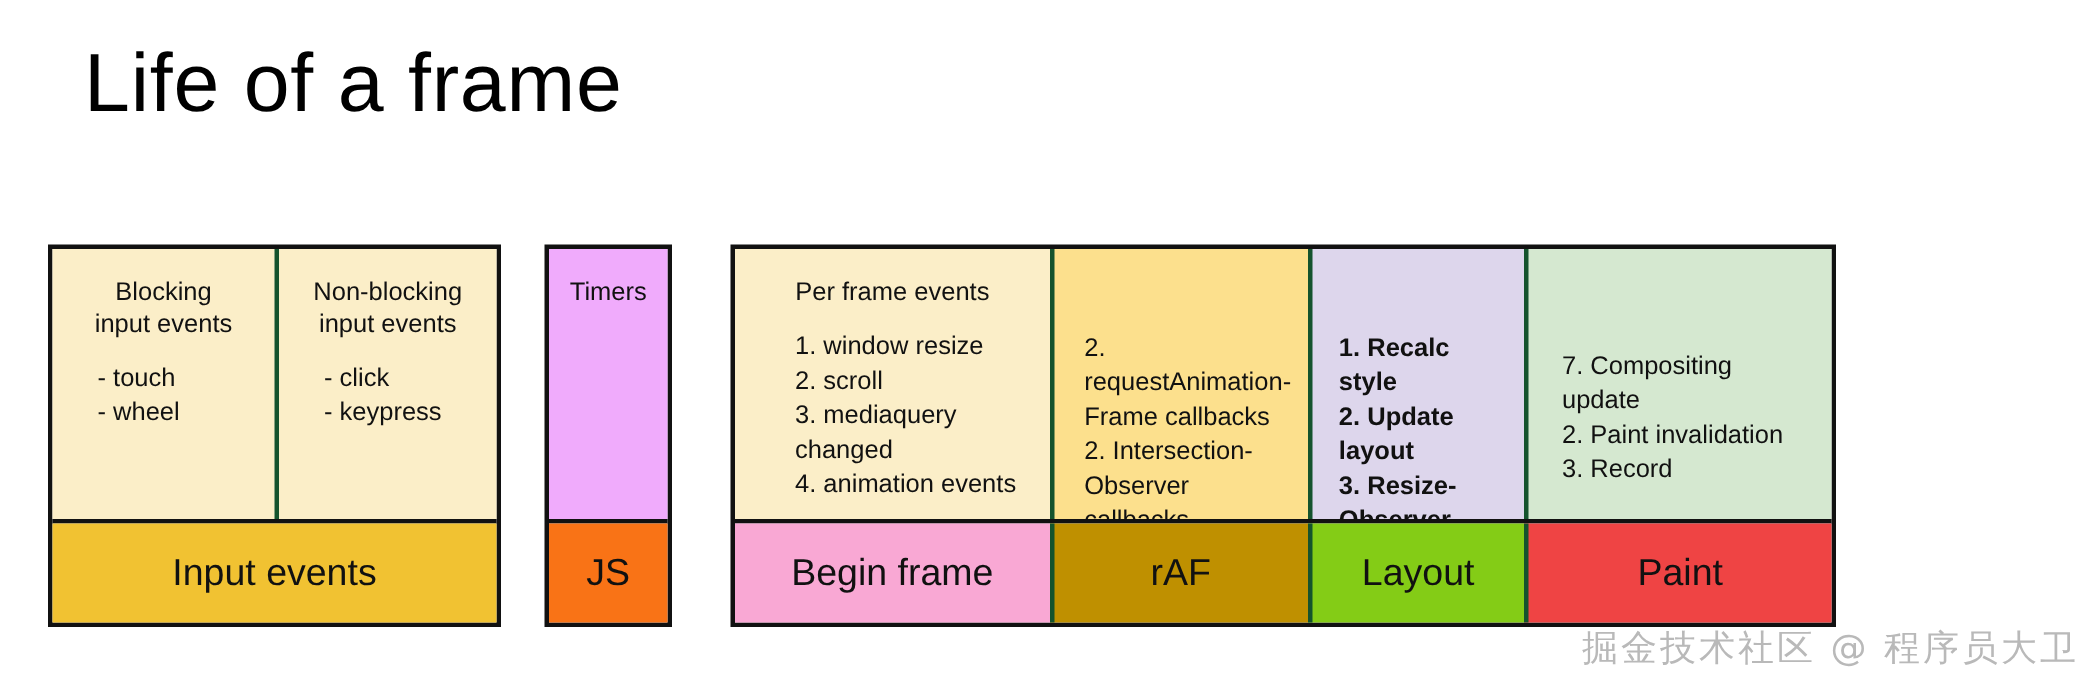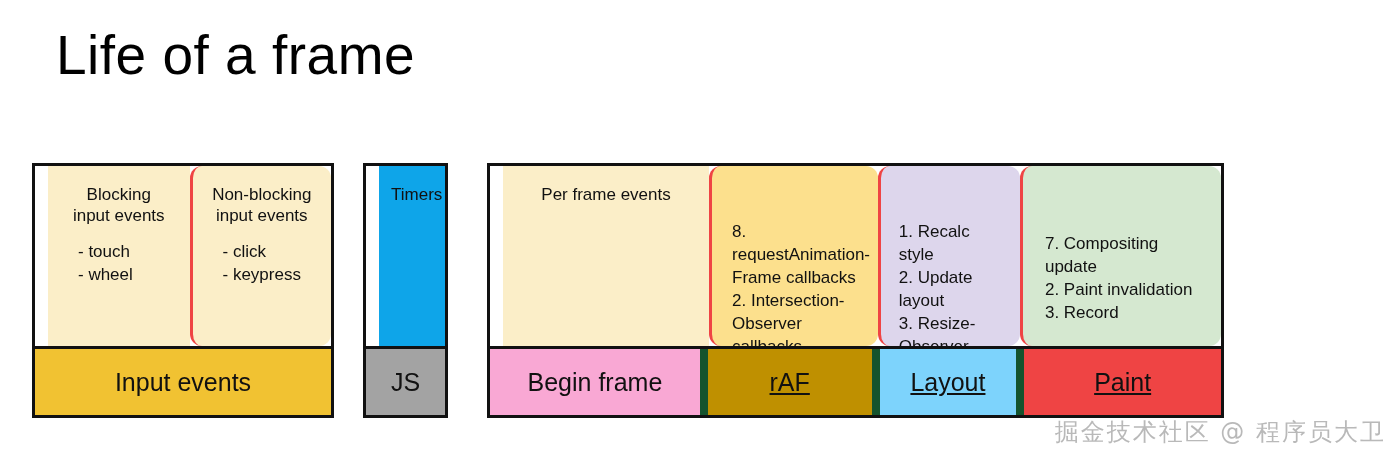--- a/index.html
+++ b/index.html
@@ -34,52 +34,49 @@
     box-sizing: border-box;
     border: 3px solid #111111;
     display: flex;
     flex-direction: column;
   }
   .group-top {
     display: flex;
     flex-direction: row;
     flex: 1 1 auto;
     min-height: 0;
-    padding-left: 13px;
   }
   .group-bottom {
     display: flex;
     flex-direction: row;
     border-top: 3px solid #111111;
     height: 66px;
     flex: 0 0 66px;
   }
 
   .top-cell {
     box-sizing: border-box;
     padding: 10px 12px 8px 12px;
     overflow: hidden;
   }
   .top-cell + .top-cell {
-    border-left: 3px solid #ef4444;
-    border-radius: 12px;
+    border-left: 3px solid #14532d;
   }
 
   .bot-cell {
     box-sizing: border-box;
     display: flex;
     align-items: center;
     justify-content: center;
     font-size: 25px;
     color: #111111;
     overflow: hidden;
   }
   .bot-cell + .bot-cell {
-    border-left: 8px solid #14532d;
-    text-decoration: underline;
+    border-left: 3px solid #14532d;
   }
 
   .cell-heading {
     text-align: center;
     font-size: 17px;
     color: #111111;
     line-height: 21px;
     margin: 0 0 0 0;
     white-space: pre-line;
   }
@@ -108,46 +105,46 @@
   #block-input .cell-list { padding-left: 18px; }
 
   
   #block-js {
     left: 363px;
     top: 163px;
     width: 85px;
     height: 255px;
   }
   #block-js .group-top > .top-cell { width: 100%; }
-  #block-js .top-cell { background: #0ea5e9; }
+  #block-js .top-cell { background: #f0abfc; }
   #block-js .bot-cell { background: #f7d濃; }
-  #block-js .bot-cell { background: #a3a3a3; }
+  #block-js .bot-cell { background: #f97316; }
   #block-js .cell-heading { padding-top: 8px; }
 
   
   #block-frame {
     left: 487px;
     top: 163px;
     width: 737px;
     height: 255px;
   }
   #block-frame .group-top > .top-cell:nth-child(1) { width: 28.7%; background: #fbeec8; }
   #block-frame .group-top > .top-cell:nth-child(2) { width: 23.5%; background: #fce08d; }
   #block-frame .group-top > .top-cell:nth-child(3) { width: 19.8%; background: #ddd6ec; }
   #block-frame .group-top > .top-cell:nth-child(4) { width: 28.0%; background: #d5e8d0; }
 
   #block-frame .group-bottom > .bot-cell:nth-child(1) { width: 28.7%; background: #f9a8d4; text-align: right; }
   #block-frame .group-bottom > .bot-cell:nth-child(2) { width: 23.5%; background: #bf9000; }
-  #block-frame .group-bottom > .bot-cell:nth-child(3) { width: 19.8%; background: #7dd3fc; }
+  #block-frame .group-bottom > .bot-cell:nth-child(3) { width: 19.8%; background: #84cc16; }
   #block-frame .group-bottom > .bot-cell:nth-child(4) { width: 28.0%; background: #ef4444; }
 
   #cell-begin-frame .cell-heading { padding-top: 8px; }
   #cell-begin-frame .cell-list { padding-left: 28px; }
   #cell-raf .cell-list { padding-top: 44px; padding-left: 8px; }
-  #cell-layout .cell-list { padding-top: 44px; padding-left: 6px; }
+  #cell-layout .cell-list { padding-top: 44px; padding-left: 6px; font-weight: bold; }
   #cell-paint .cell-list { padding-top: 56px; padding-left: 10px; }
 
   
   #watermark {
     position: absolute;
     right: 14px;
     bottom: 8px;
     font-size: 24px;
     color: #b9b9b9;
     letter-spacing: 2px;
@@ -200,25 +197,31 @@
     <div class="bot-cell" style="width:100%">JS</div>
   </div>
 </div>
 
 <div class="group" id="block-frame">
   <div class="group-top">
 
     <div class="top-cell" id="cell-begin-frame">
       <div class="cell-heading">Per frame events</div>
       <div class="spacer-sm"></div>
+      <ul class="cell-list">
+        <li>1. window resize</li>
+        <li>2. scroll</li>
+        <li>3. mediaquery changed</li>
+        <li>4. animation events</li>
+      </ul>
     </div>
 
     <div class="top-cell" id="cell-raf">
       <ul class="cell-list">
-        <li>8. requestAnimation-
+        <li>2. requestAnimation-
 Frame callbacks</li>
         <li>2. Intersection-
 Observer callbacks</li>
       </ul>
     </div>
 
     <div class="top-cell" id="cell-layout">
       <ul class="cell-list">
         <li>1. Recalc style</li>
         <li>2. Update layout</li>

